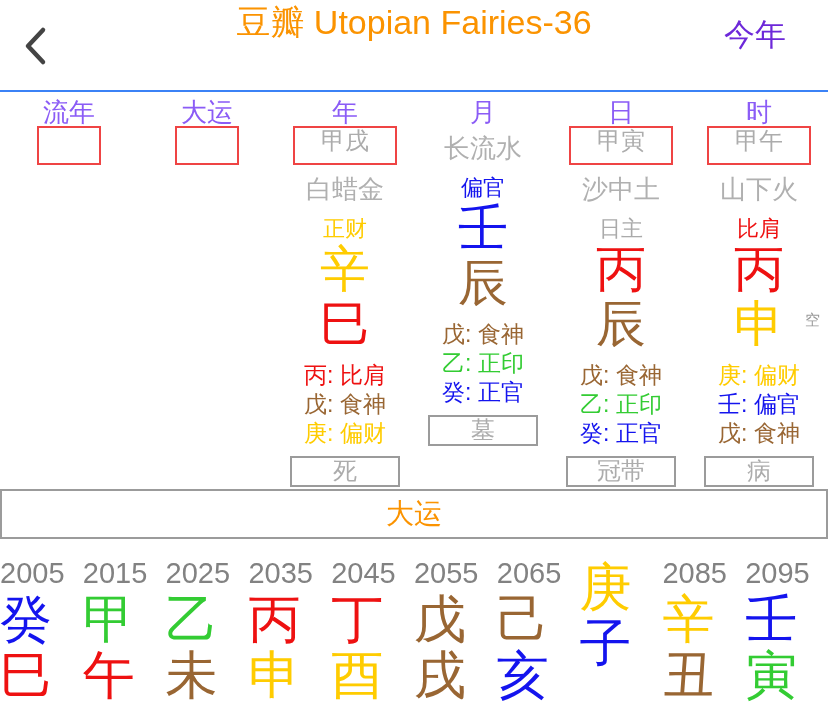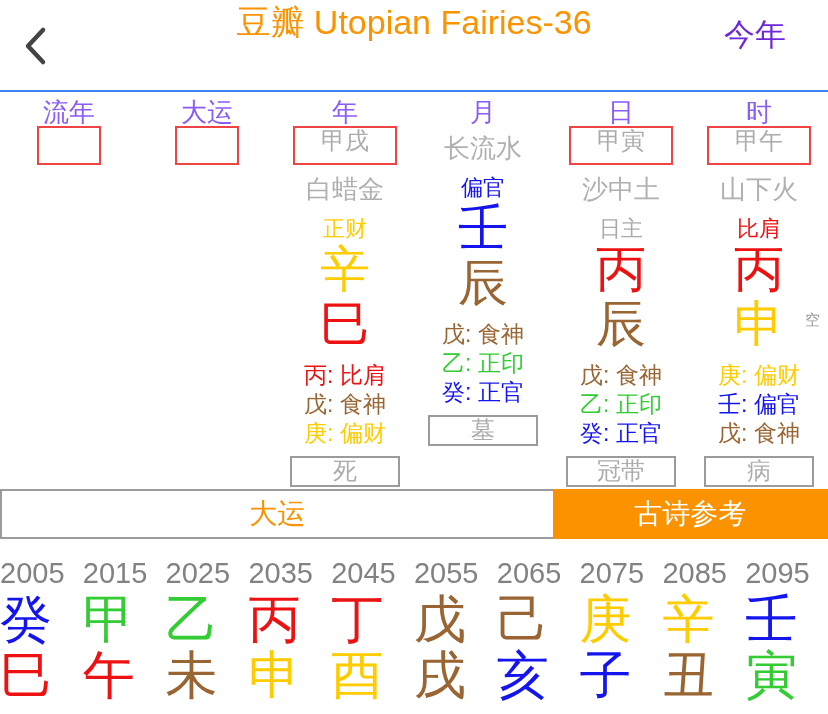--- a/index.html
+++ b/index.html
@@ -135,21 +135,20 @@
         <div class="hrow c-water">壬: 偏官</div>
         <div class="hrow c-earth">戊: 食神</div>
       </div>
       <div class="stagebox">病</div>
     </div>
 
   </section>
 
   <div class="tabbar">
     <div class="tab tab-left">大运</div>
-    <div class="tab tab-right">古诗参考</div>
   </div>
 
   <section class="decades">
     <div class="dcol">
       <div class="dyear">2005</div>
       <div class="dstem c-water">癸</div>
       <div class="dbranch c-fire">巳</div>
     </div>
     <div class="dcol">
       <div class="dyear">2015</div>
@@ -175,21 +174,20 @@
       <div class="dyear">2055</div>
       <div class="dstem c-earth">戊</div>
       <div class="dbranch c-earth">戌</div>
     </div>
     <div class="dcol">
       <div class="dyear">2065</div>
       <div class="dstem c-earth">己</div>
       <div class="dbranch c-water">亥</div>
     </div>
     <div class="dcol">
-      <div class="dyear">2075</div>
       <div class="dstem c-metal">庚</div>
       <div class="dbranch c-water">子</div>
     </div>
     <div class="dcol">
       <div class="dyear">2085</div>
       <div class="dstem c-metal">辛</div>
       <div class="dbranch c-earth">丑</div>
     </div>
     <div class="dcol">
       <div class="dyear">2095</div>

